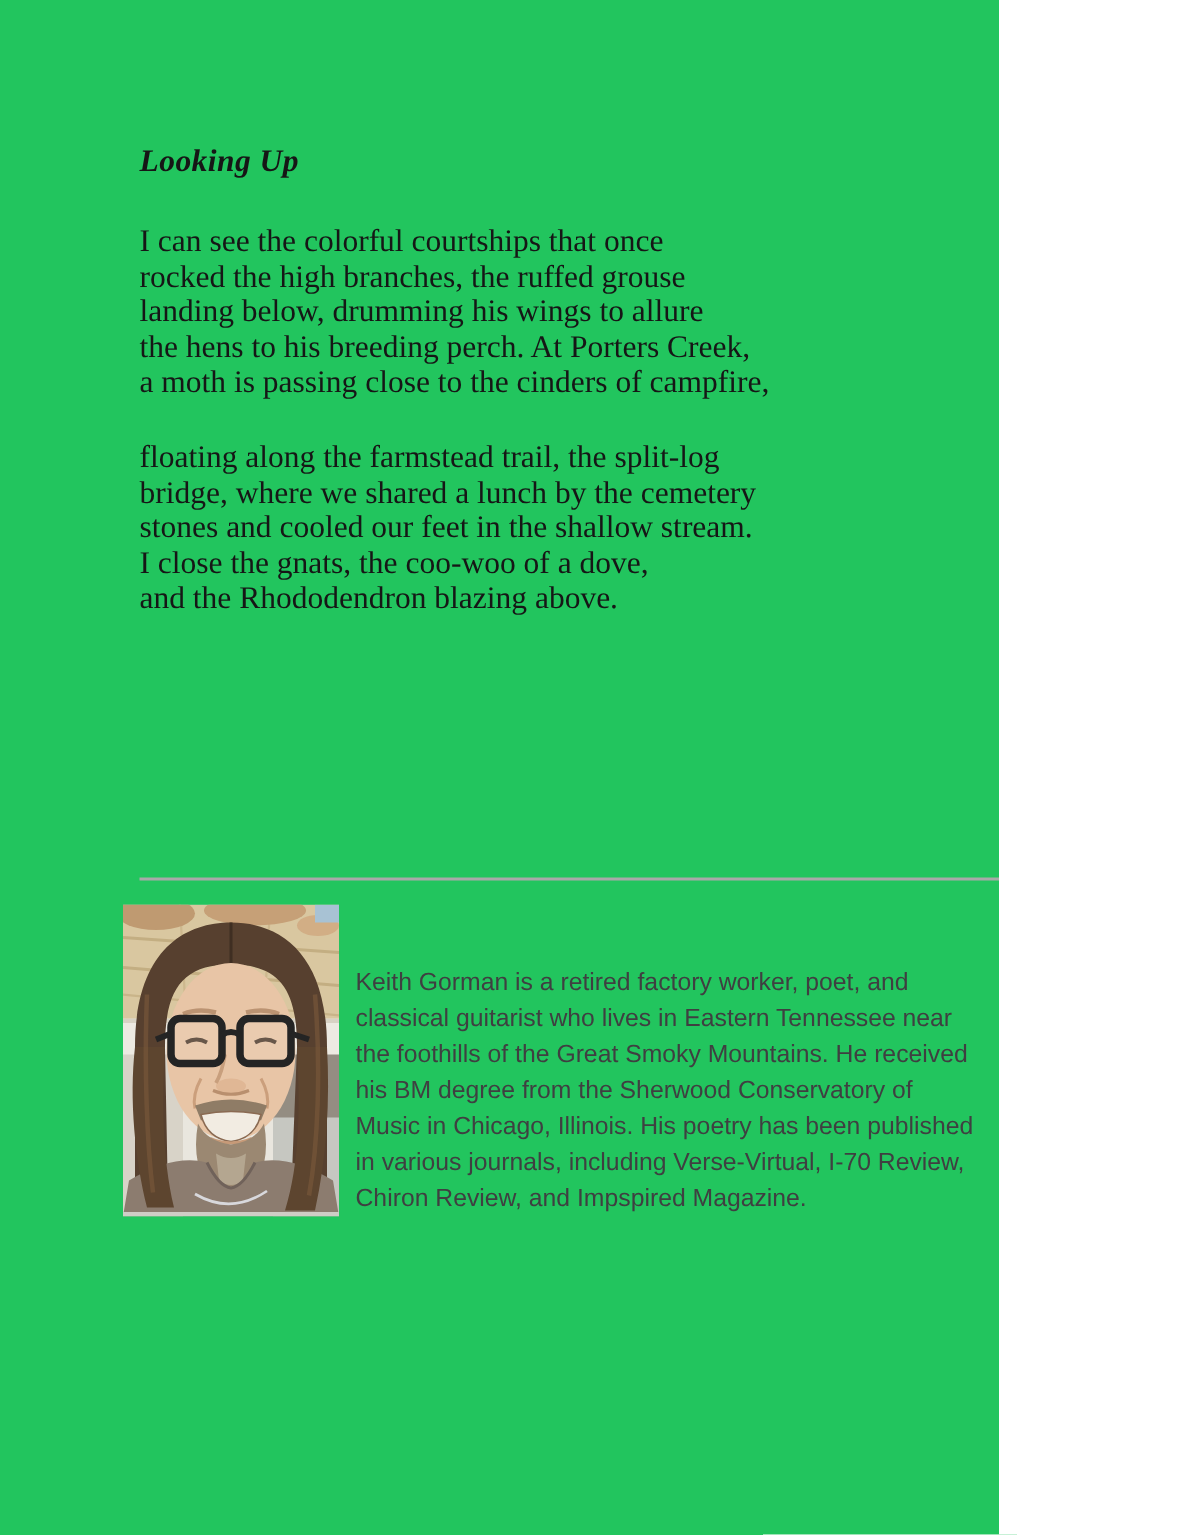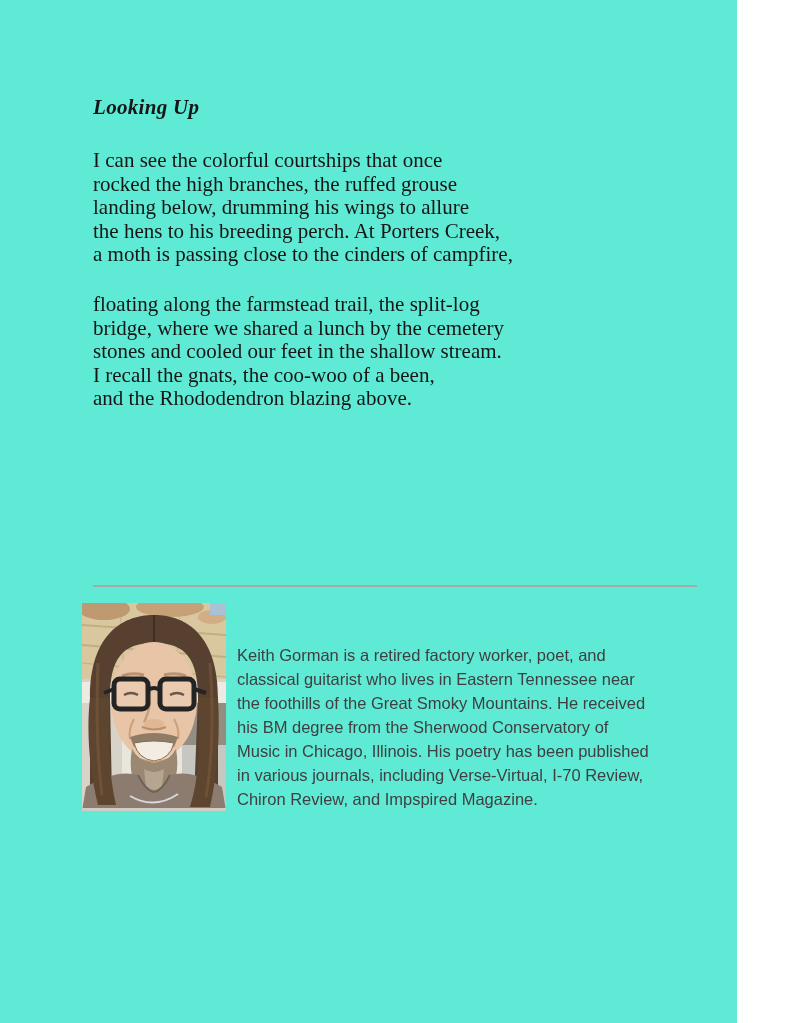--- a/index.html
+++ b/index.html
@@ -1,20 +1,20 @@
 <!DOCTYPE html>
 <html><head>
 <meta charset="utf-8">
 <style>
   html, body { margin: 0; padding: 0; background: #ffffff; }
   .page {
     position: relative;
-    width: 737px;
+    width: 666px;
     height: 1023px;
-    background: #5eead4;
+    background: #22c55e;
     overflow: hidden;
     font-family: "Liberation Serif", serif;
   }
   .poem-title {
     position: absolute;
     left: 93px;
     top: 95px;
     margin: 0;
     font-family: "Liberation Serif", serif;
     font-size: 21px;
@@ -82,21 +82,21 @@
 
   <div class="poem">
     <p class="stanza">I can see the colorful courtships that once
 rocked the high branches, the ruffed grouse
 landing below, drumming his wings to allure
 the hens to his breeding perch. At Porters Creek,
 a moth is passing close to the cinders of campfire,</p>
     <p class="stanza">floating along the farmstead trail, the split-log
 bridge, where we shared a lunch by the cemetery
 stones and cooled our feet in the shallow stream.
-I recall the gnats, the coo-woo of a been,
+I close the gnats, the coo-woo of a dove,
 and the Rhododendron blazing above.</p>
   </div>
 
   <div class="divider"></div>
 
   <div class="bio">
 
     <div class="photo-frame">
       <svg width="144" height="208" viewBox="0 0 144 208" role="img" aria-label="Portrait photo of the author Keith Gorman">
 

